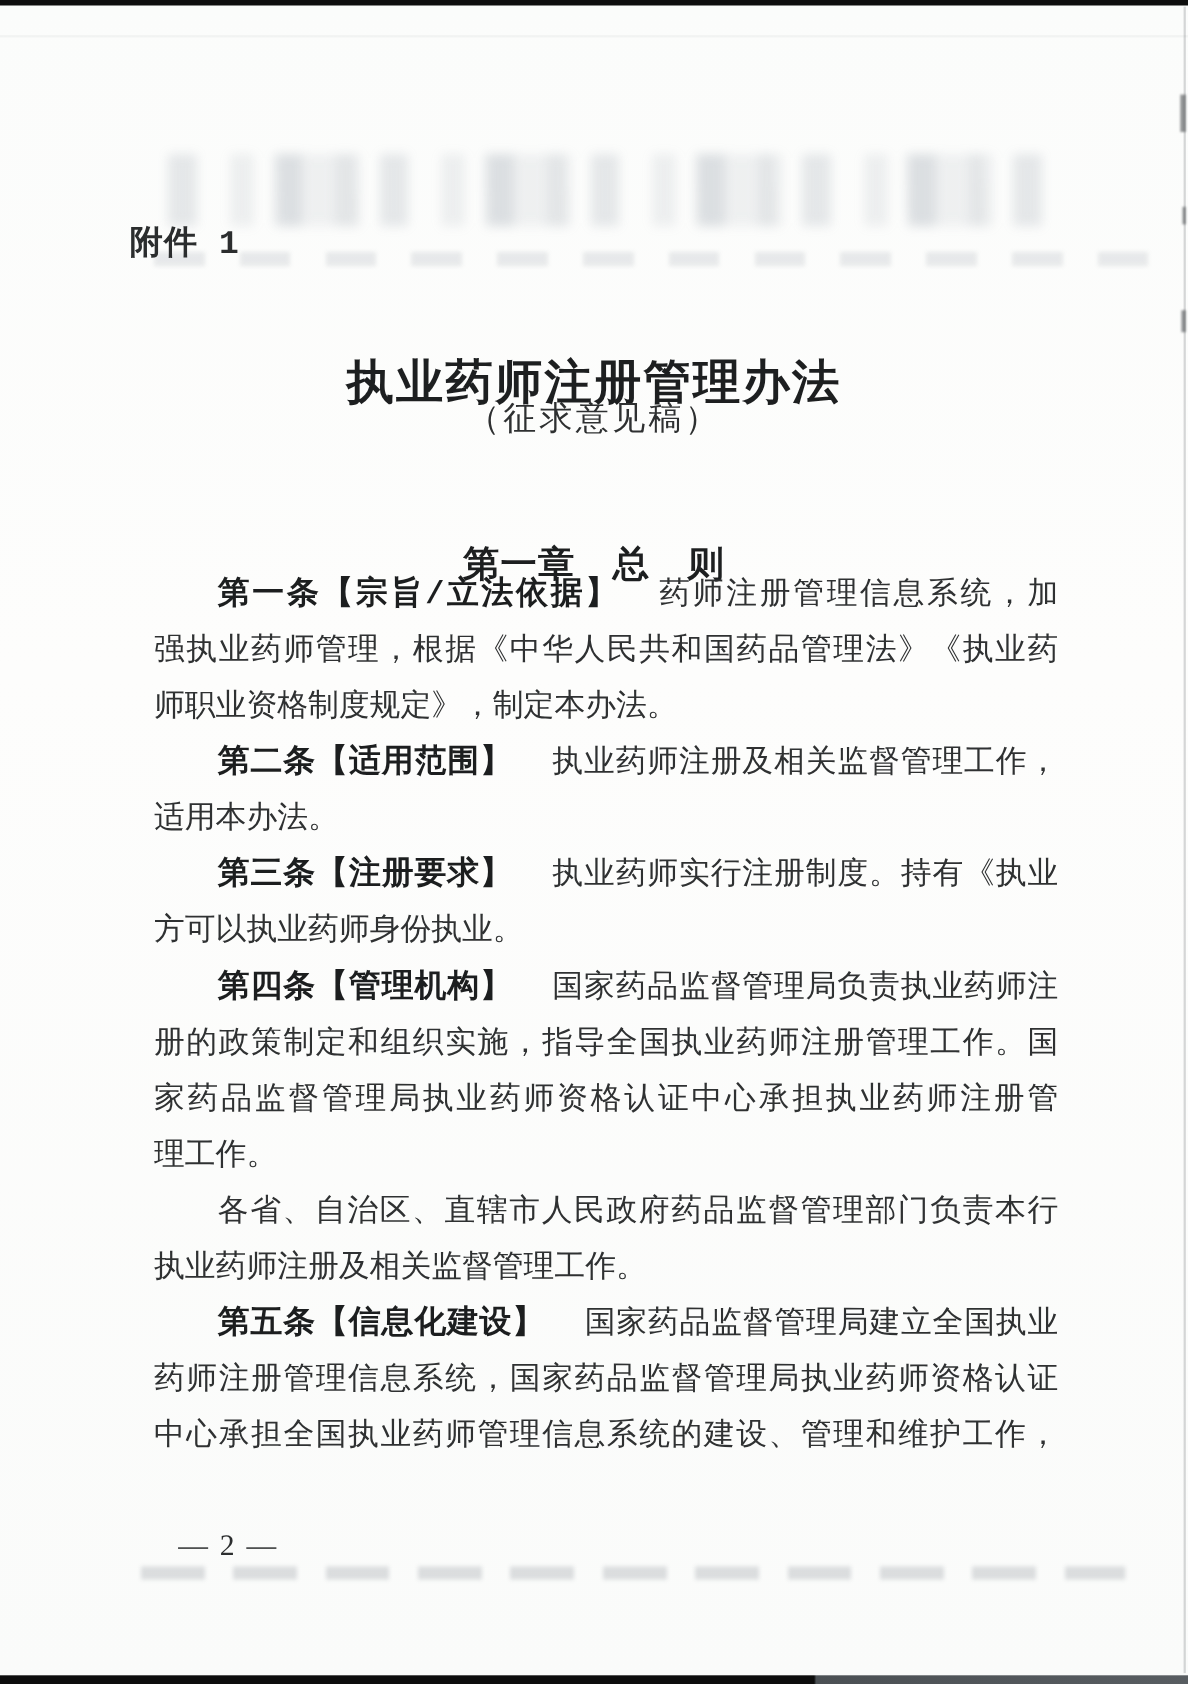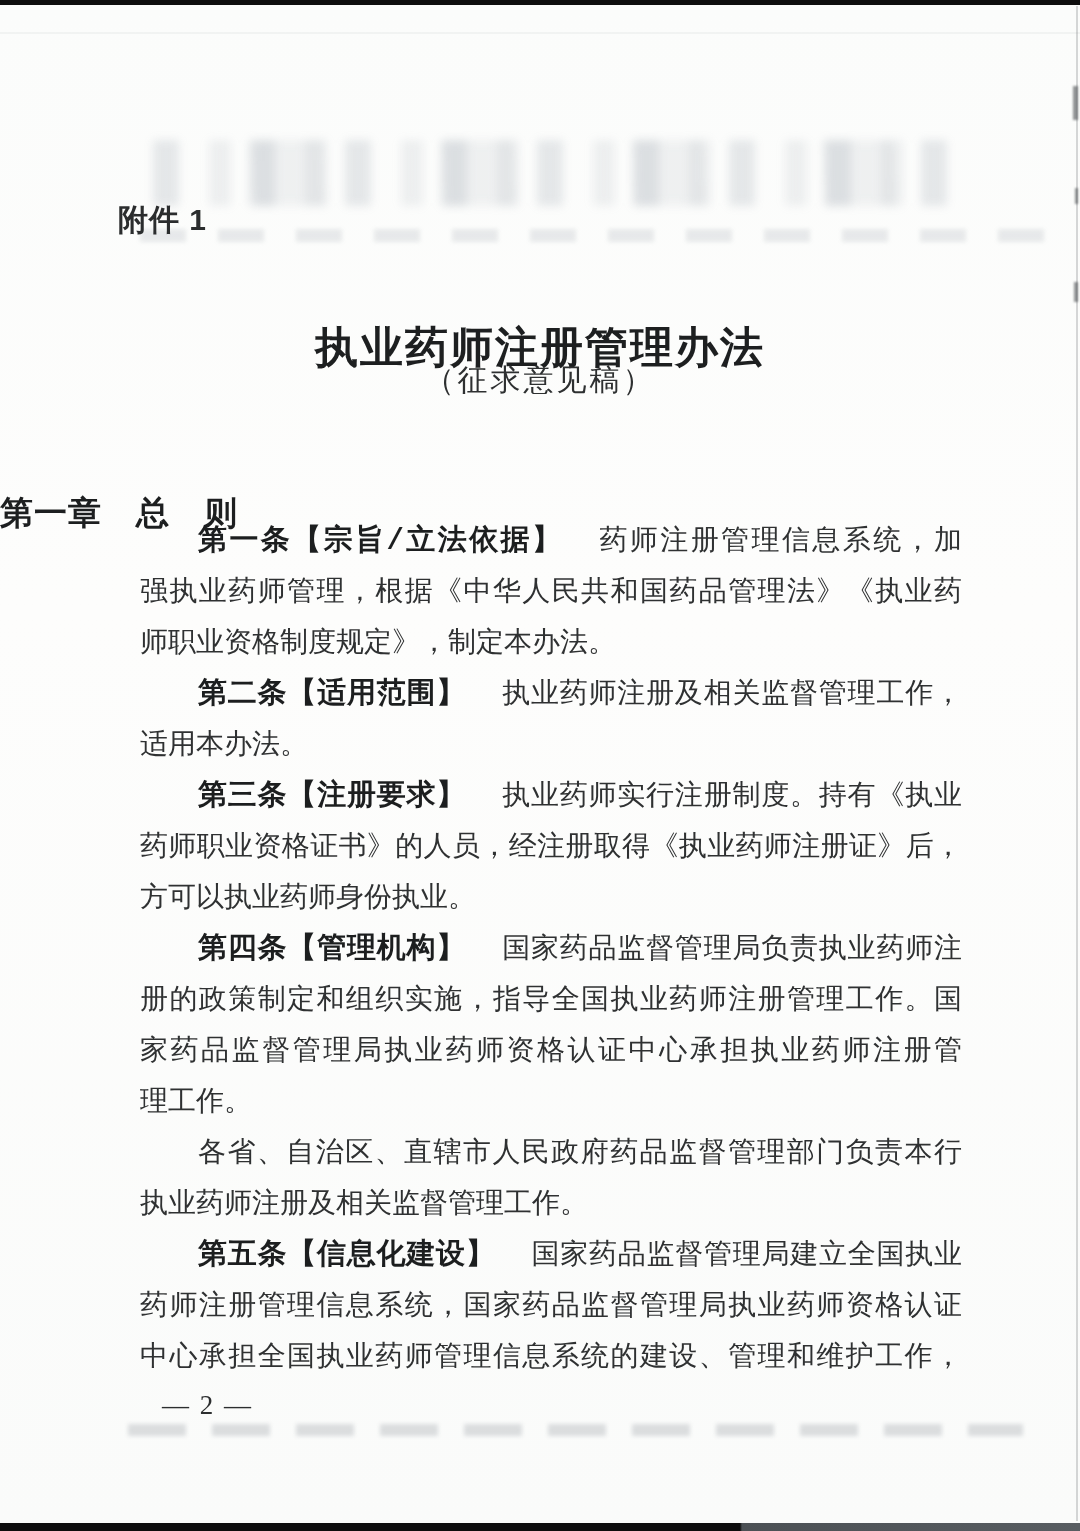--- a/index.html
+++ b/index.html
@@ -51,35 +51,36 @@
     background: rgba(110,115,120,0.28);
   }
   .edge-mark { position: absolute; filter: blur(1px); background: rgba(55,58,62,0.55); }
   .edge-mark.m1 { left: 1073px; top: 86px;  width: 5px; height: 34px; }
   .edge-mark.m2 { left: 1075px; top: 188px; width: 3px; height: 16px; }
   .edge-mark.m3 { left: 1074px; top: 282px; width: 4px; height: 20px; }
 
   
   .attach {
     position: absolute; left: 118px; top: 200px;
-    font-family: Liberation Sans, sans-serif;
+    font-family: Liberation Mono, monospace;
     font-weight: 600; font-size: 30px; color: #2b2d2e; letter-spacing: 1px;
   }
   .title {
     position: absolute; left: 0; top: 290px; width: 100%;
     text-align: center;
     font-weight: 700; font-size: 43px; color: #1d1f20; letter-spacing: 2px;
   }
   .subtitle {
     position: absolute; left: 0; top: 360px; width: 100%;
     text-align: center;
     font-size: 30px; color: #2e3031; letter-spacing: 3px;
   }
   .chapter {
     position: absolute; left: 0; top: 464px; width: 100%;
+    text-align: center;
     font-weight: 700; font-size: 33px; color: #1d1f20; letter-spacing: 1px;
   }
   .body-text {
     position: absolute; left: 140px; top: 514px; width: 822px;
     color: #2f3132;
   }
   .line {
     height: 51px; line-height: 51px;
     font-size: 28px;
     white-space: nowrap;
@@ -119,21 +120,20 @@
 
   <h2 class="chapter">第一章　总　则</h2>
 
   <div class="body-text">
     <div class="line ind just"><span class="prefix">第一条【宗旨/立法依据】</span><span>药师注册管理信息系统，加</span></div>
     <div class="line just"><span>强执业药师管理，根据《中华人民共和国药品管理法》《执业药</span></div>
     <div class="line"><span>师职业资格制度规定》，制定本办法。</span></div>
     <div class="line ind just"><span class="prefix">第二条【适用范围】</span><span>执业药师注册及相关监督管理工作，</span></div>
     <div class="line"><span>适用本办法。</span></div>
     <div class="line ind just"><span class="prefix">第三条【注册要求】</span><span>执业药师实行注册制度。持有《执业</span></div>
-    <div class="line just"><span>药师职业资格证书》的人员，经注册取得《执业药师注册证》后，</span></div>
     <div class="line"><span>方可以执业药师身份执业。</span></div>
     <div class="line ind just"><span class="prefix">第四条【管理机构】</span><span>国家药品监督管理局负责执业药师注</span></div>
     <div class="line just"><span>册的政策制定和组织实施，指导全国执业药师注册管理工作。国</span></div>
     <div class="line just"><span>家药品监督管理局执业药师资格认证中心承担执业药师注册管</span></div>
     <div class="line"><span>理工作。</span></div>
     <div class="line ind just"><span>各省、自治区、直辖市人民政府药品监督管理部门负责本行</span></div>
     <div class="line"><span>执业药师注册及相关监督管理工作。</span></div>
     <div class="line ind just"><span class="prefix">第五条【信息化建设】</span><span>国家药品监督管理局建立全国执业</span></div>
     <div class="line just"><span>药师注册管理信息系统，国家药品监督管理局执业药师资格认证</span></div>
     <div class="line just"><span>中心承担全国执业药师管理信息系统的建设、管理和维护工作，</span></div>

